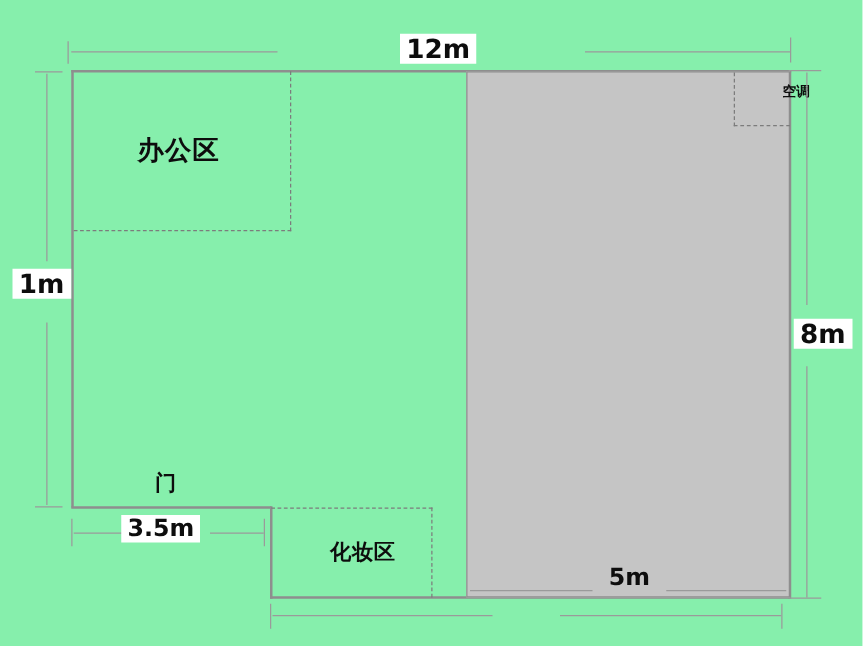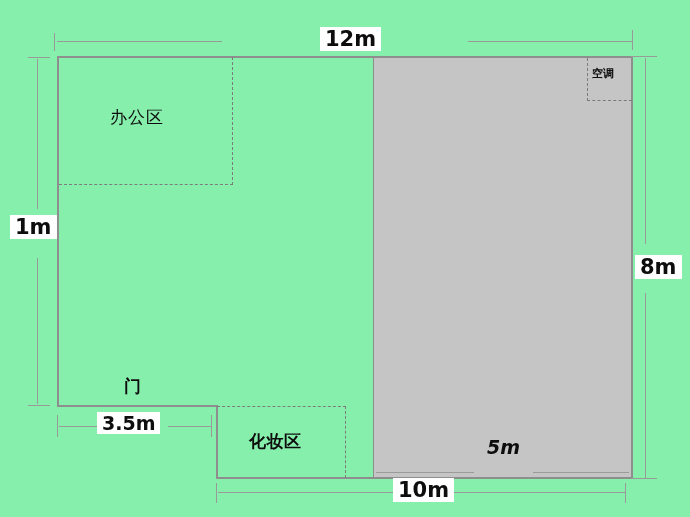--- a/index.html
+++ b/index.html
@@ -59,22 +59,22 @@
   .zone-fill {
     position: absolute;
     background: #c5c5c5;
     border: 1px solid #8e8e8e;
     box-sizing: border-box;
   }
 
   
   .zone-label {
     position: absolute;
-    font-size: 17px;
-    font-weight: 400;
+    font-size: 21px;
+    font-weight: 700;
     letter-spacing: 1px;
     white-space: nowrap;
     color: #0d0d0d;
   }
   .zone-label.small {
     font-size: 17px;
     font-weight: 600;
     letter-spacing: 0.5px;
   }
   .zone-label.tiny {
@@ -114,33 +114,33 @@
   <div class="wall wall-h" style="left:57px; top:405px; width:160px;"></div>
 
   <div class="wall wall-v" style="left:216px; top:405px; height:74px;"></div>
 
   <div class="wall wall-h" style="left:216px; top:477px; width:416px;"></div>
 
   <div class="zone-fill" style="left:373px; top:57px; width:259px; height:421px;"></div>
 
   <div class="hline" style="left:376px; top:472px; width:98px;"></div>
   <div class="hline" style="left:533px; top:472px; width:96px;"></div>
-  <div class="dim-label sm on-fill" style="left:482px; top:436px;font-style:italic;">5m</div>
+  <div class="dim-label sm on-fill" style="left:482px; top:451px;">5m</div>
 
   <div class="dash-v" style="left:232px; top:57px; height:128px;"></div>
   <div class="dash-h" style="left:59px; top:184px; width:174px;"></div>
   <div class="zone-label" style="left:110px; top:106px;">办公区</div>
 
   <div class="dash-v" style="left:587px; top:58px; height:43px;"></div>
   <div class="dash-h" style="left:587px; top:100px; width:45px;"></div>
-  <div class="zone-label tiny" style="left:592px; top:66px;">空调</div>
+  <div class="zone-label tiny" style="left:626px; top:66px;">空调</div>
 
   <div class="dash-v" style="left:345px; top:406px; height:72px;"></div>
   <div class="dash-h" style="left:217px; top:406px; width:129px;"></div>
-  <div class="zone-label small" style="left:249px; top:430px;text-align:right;">化妆区</div>
+  <div class="zone-label small" style="left:264px; top:430px;text-align:right;">化妆区</div>
 
   <div class="zone-label small" style="left:124px; top:375px;">门</div>
 
   <div class="tick tick-h" style="left:28px; top:57px; width:22px;"></div>
   <div class="tick tick-h" style="left:28px; top:405px; width:22px;"></div>
   <div class="vline" style="left:37px; top:59px; height:150px;"></div>
   <div class="vline" style="left:37px; top:258px; height:146px;"></div>
   <div class="dim-label" style="left:10px; top:215px;">1m</div>
 
   <div class="tick tick-h" style="left:631px; top:56px; width:26px;"></div>
@@ -152,15 +152,14 @@
   <div class="tick tick-v" style="left:57px; top:415px; height:22px;"></div>
   <div class="tick tick-v" style="left:211px; top:415px; height:22px;"></div>
   <div class="hline" style="left:59px; top:426px; width:39px;"></div>
   <div class="hline" style="left:168px; top:426px; width:43px;"></div>
   <div class="dim-label sm" style="left:97px; top:412px;">3.5m</div>
 
   <div class="tick tick-v" style="left:216px; top:483px; height:20px;"></div>
   <div class="tick tick-v" style="left:625px; top:483px; height:20px;"></div>
   <div class="hline" style="left:218px; top:492px; width:176px;"></div>
   <div class="hline" style="left:448px; top:492px; width:177px;"></div>
-  <div class="dim-label" style="left:393px; top:478px;">10m</div>
 
 </div>
 
 </body></html>

